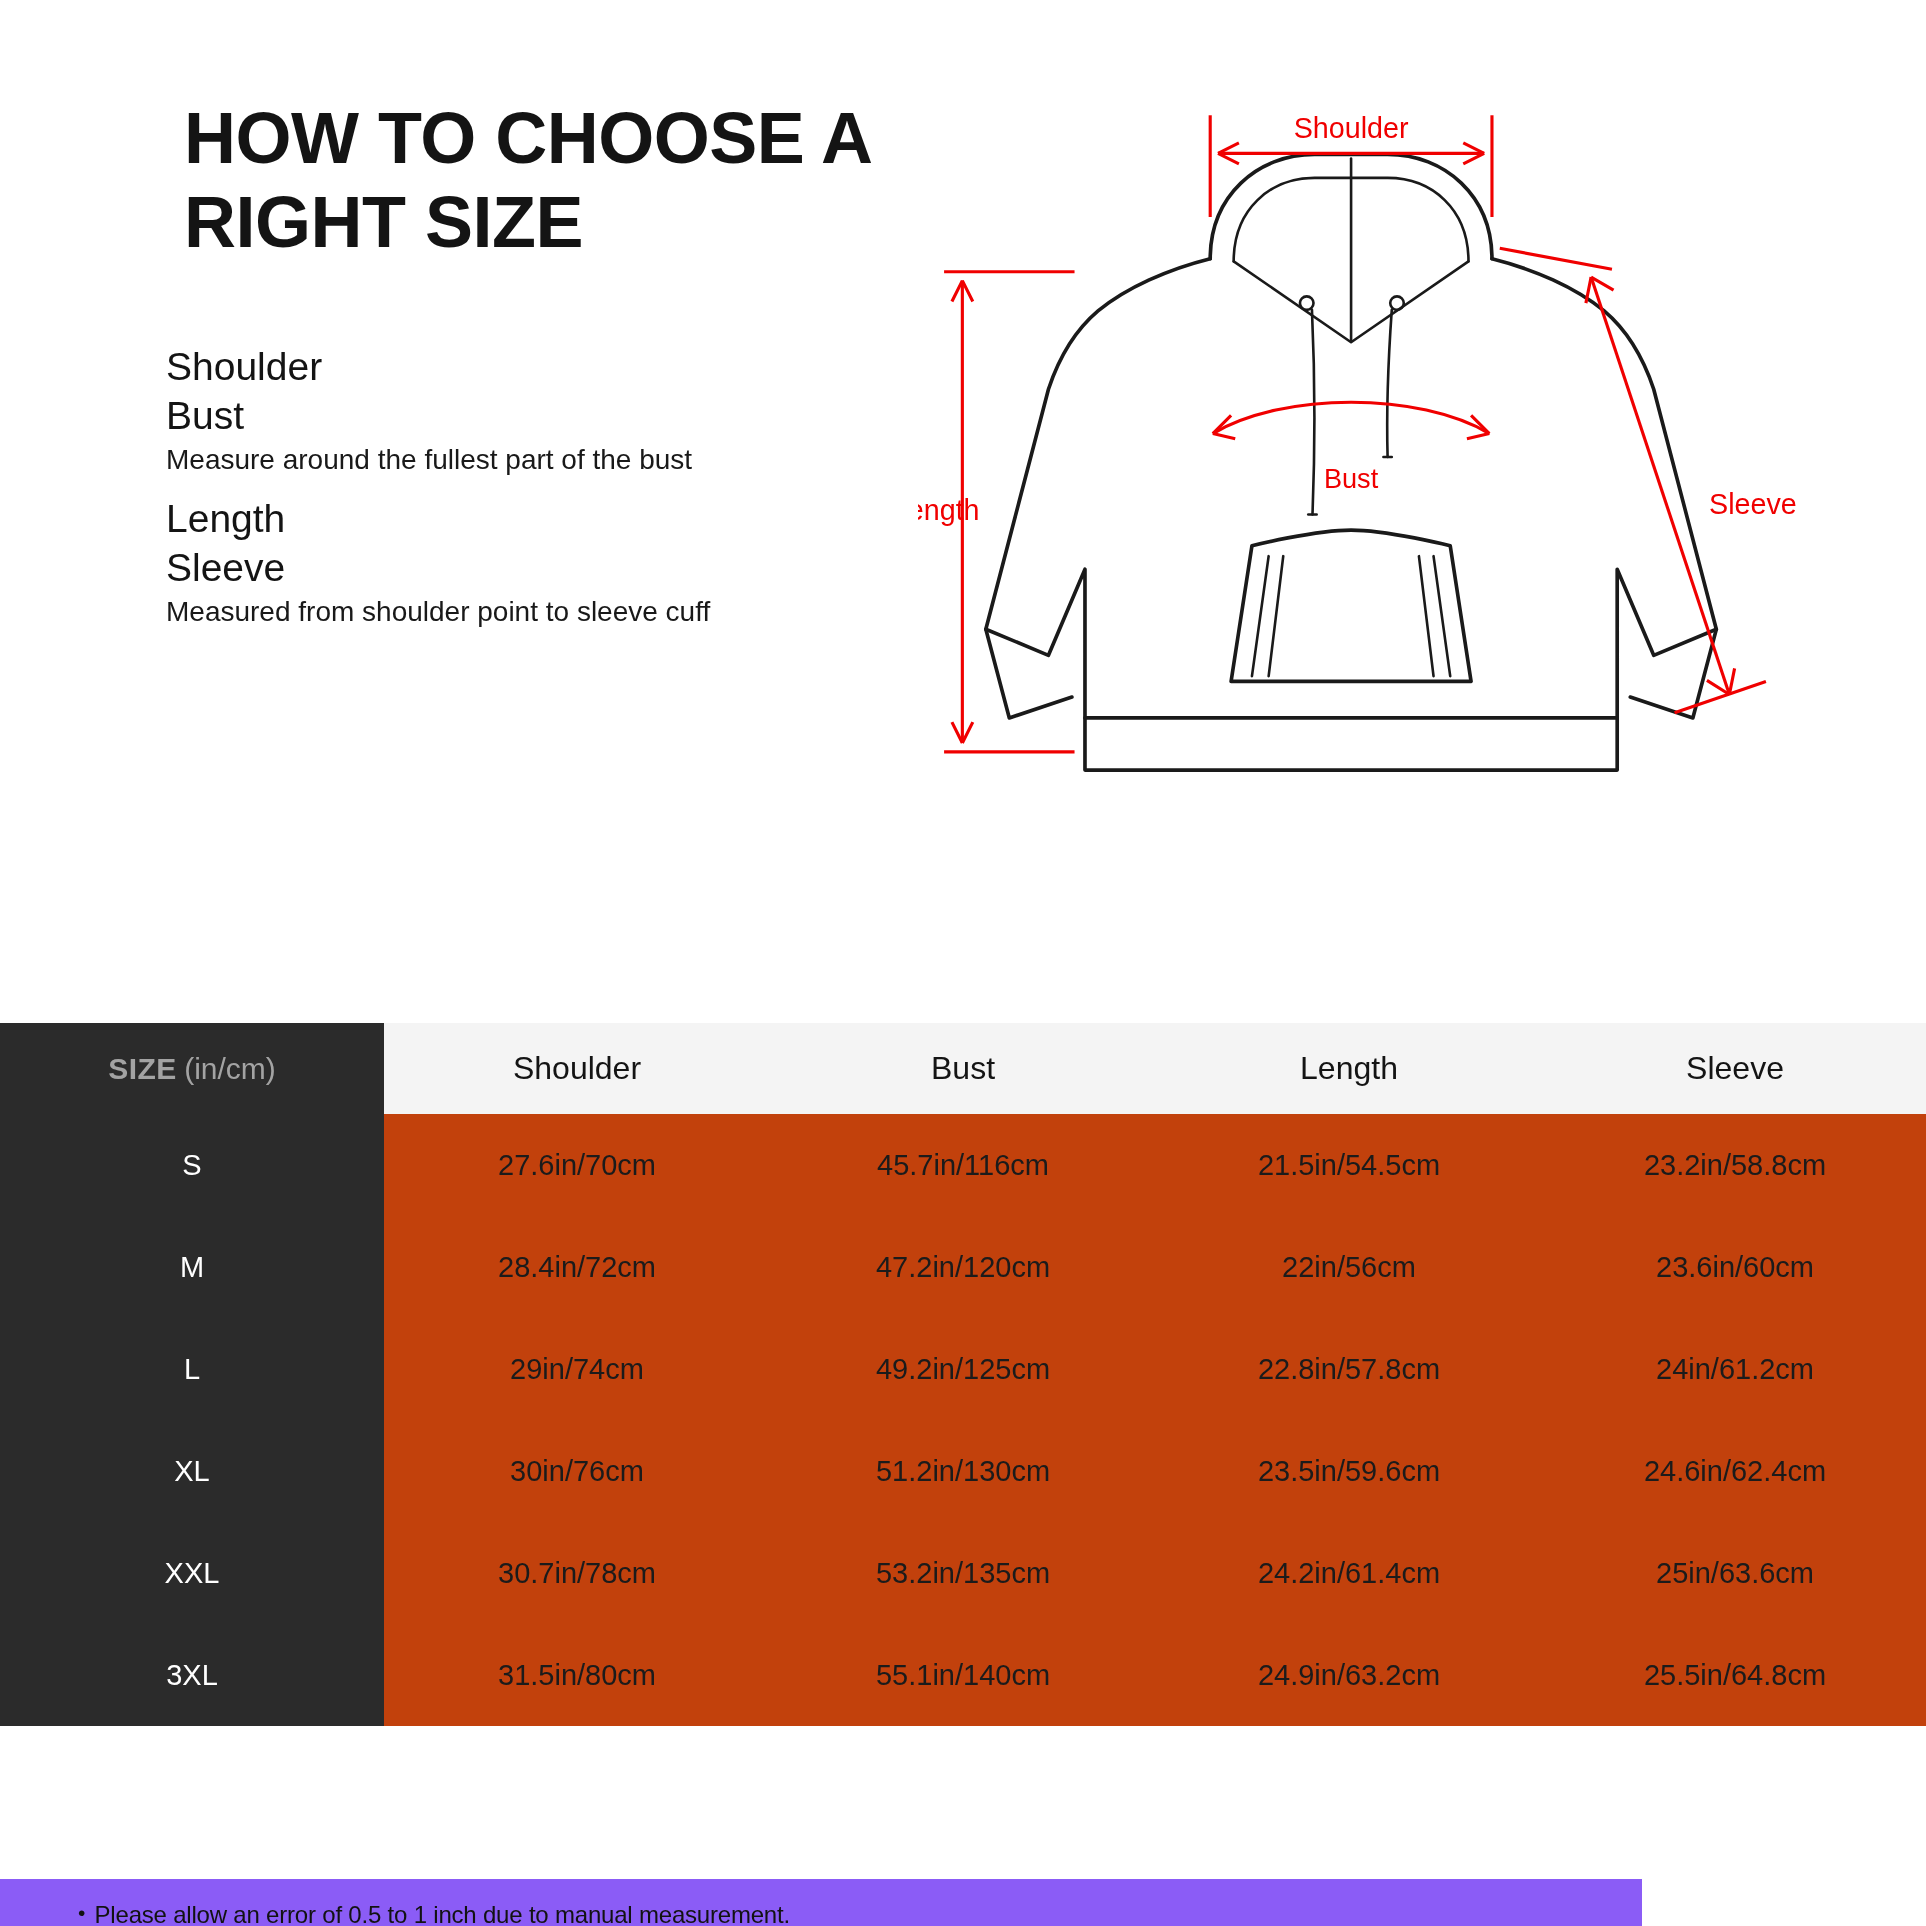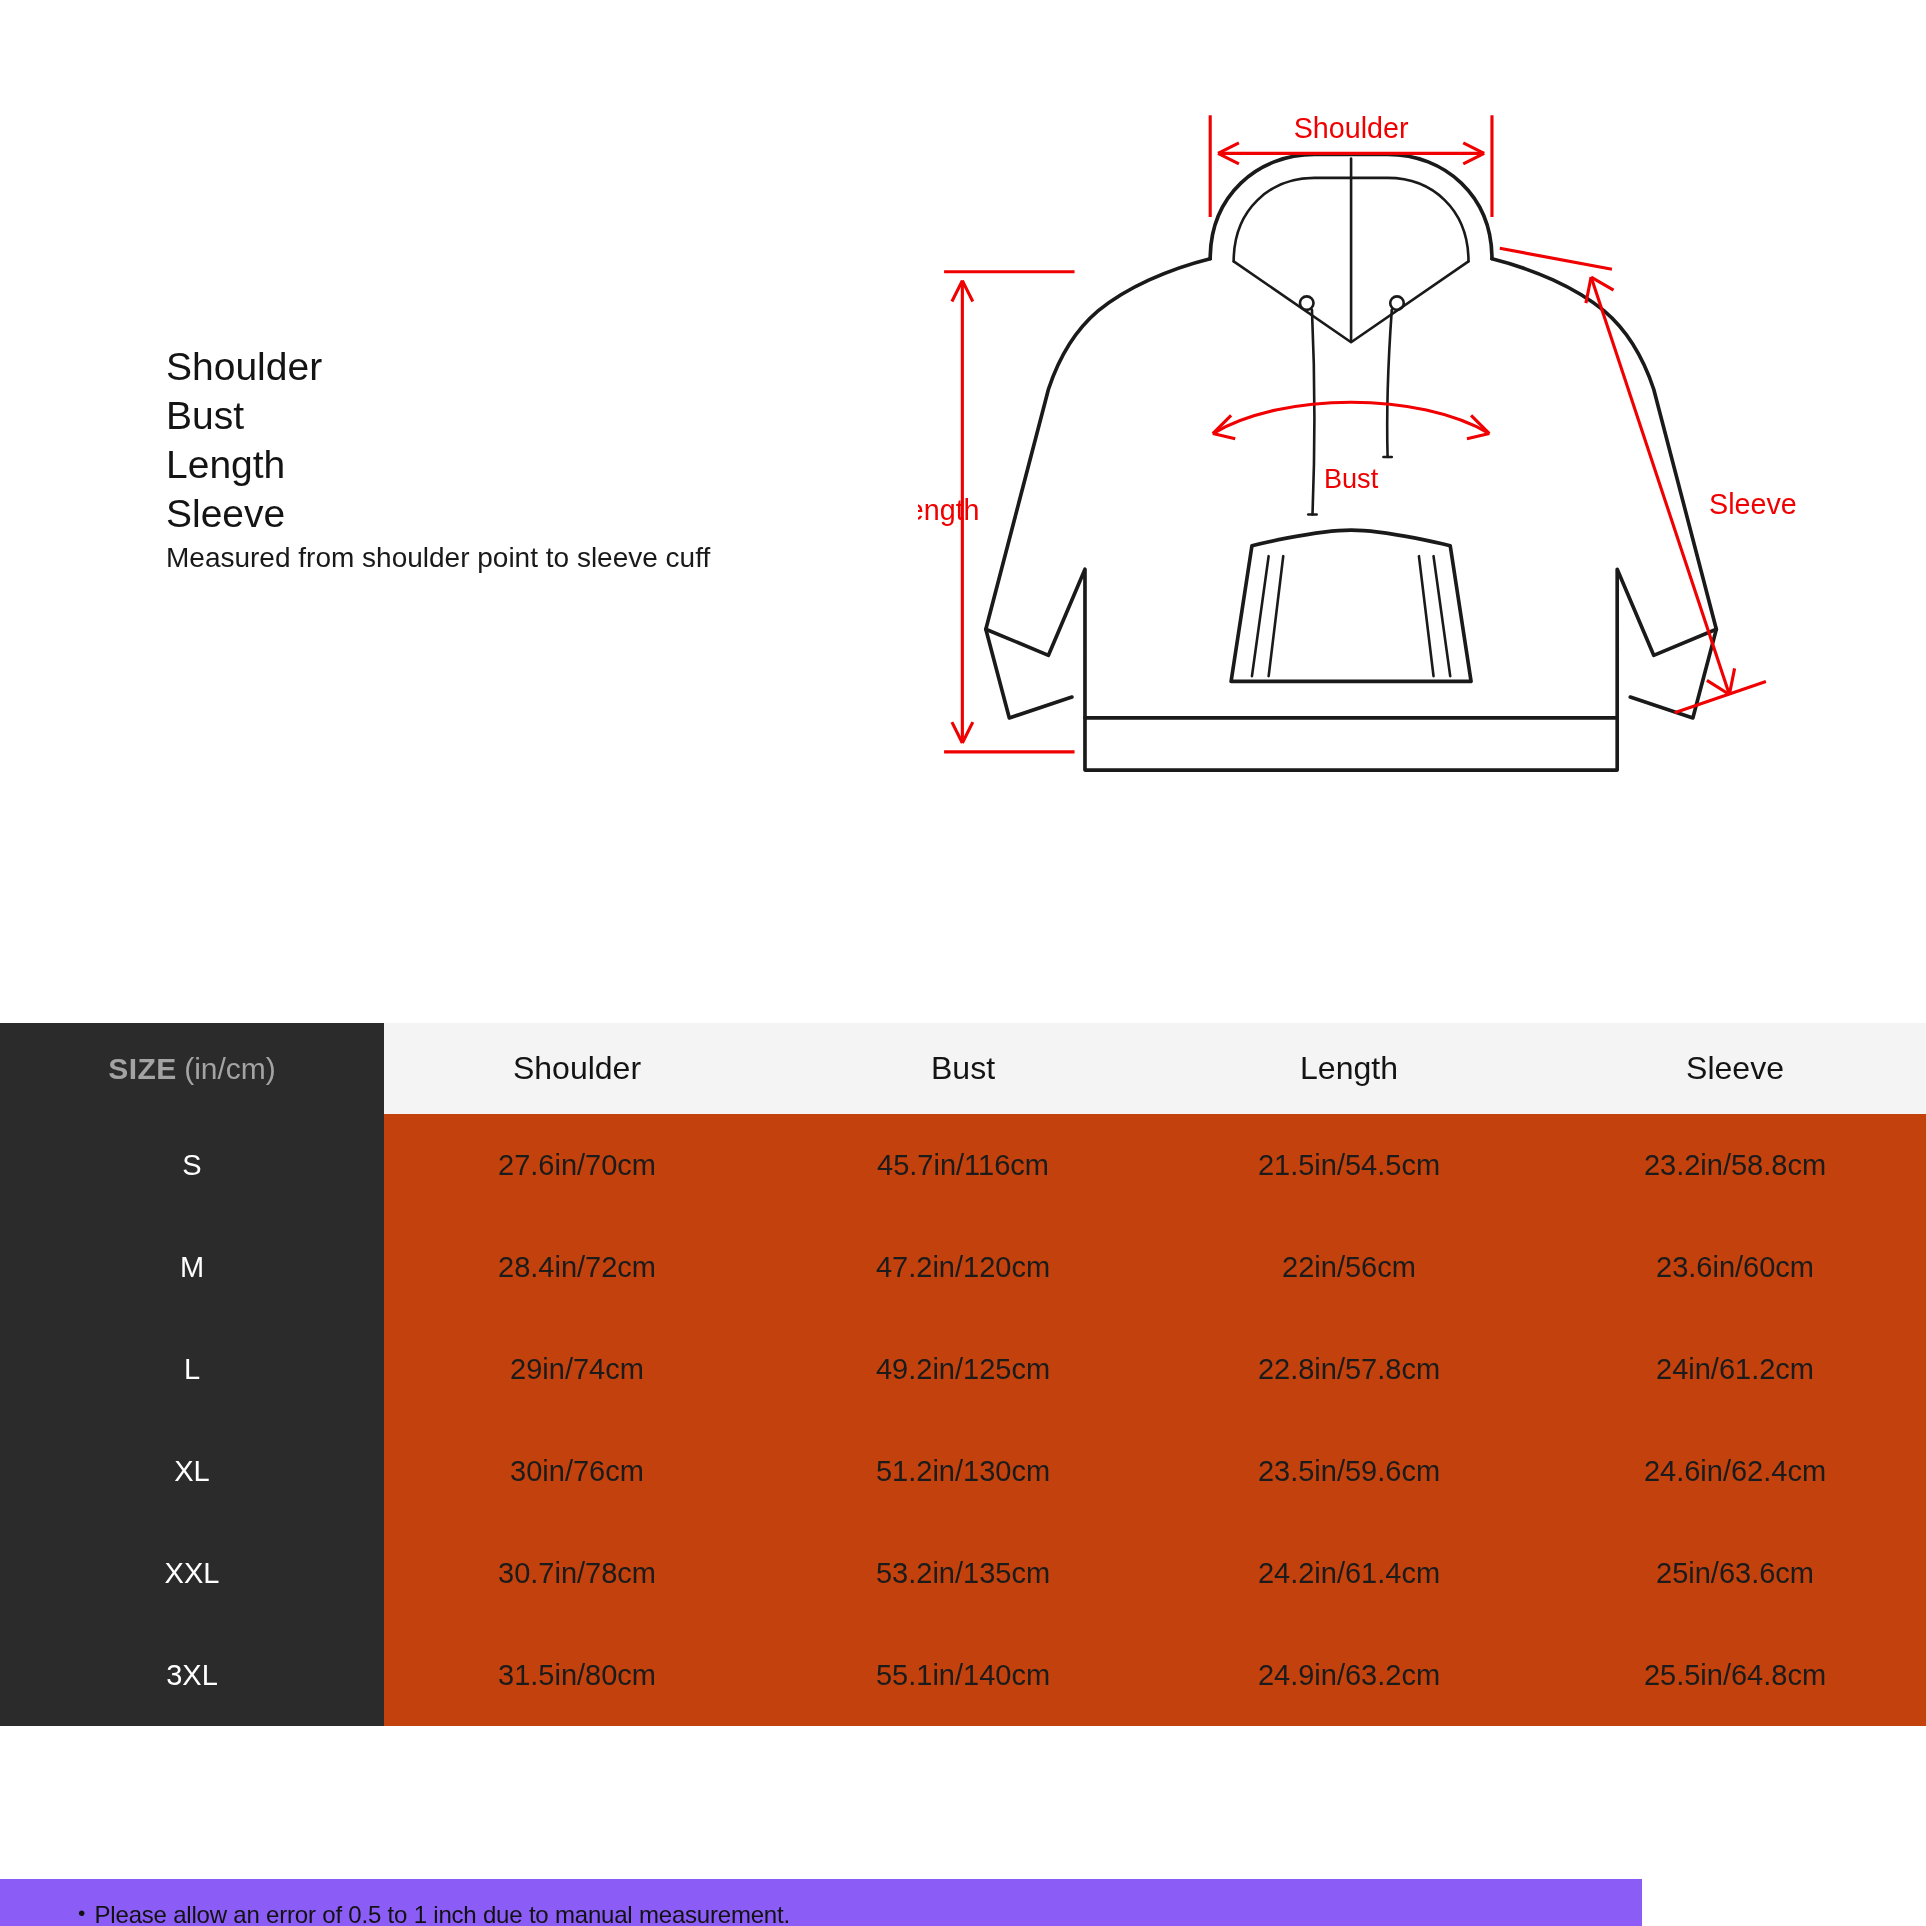--- a/index.html
+++ b/index.html
@@ -151,25 +151,27 @@
   .garment { fill: none; stroke: #1a1a1a; stroke-width: 7; stroke-linejoin: round; stroke-linecap: round; }
   .garment-thin { fill: none; stroke: #1a1a1a; stroke-width: 5; stroke-linejoin: round; stroke-linecap: round; }
 </style>
 </head>
 <body>
 
 <div class="page">
 
   <div class="top">
 
+    <div class="headline">HOW TO CHOOSE A RIGHT SIZE</div>
 
     <div class="defs">
       <p class="def-term">Shoulder</p>
 
       <p class="def-term">Bust</p>
+      <p class="def-desc">Measure around the fullest part of the bust</p>
 
       <p class="def-term">Length</p>
 
       <p class="def-term">Sleeve</p>
       <p class="def-desc tight">Measured from shoulder point to sleeve cuff</p>
     </div>
 
     <div class="illus">
       <svg viewBox="0 0 1790 1560" xmlns="http://www.w3.org/2000/svg">
 

